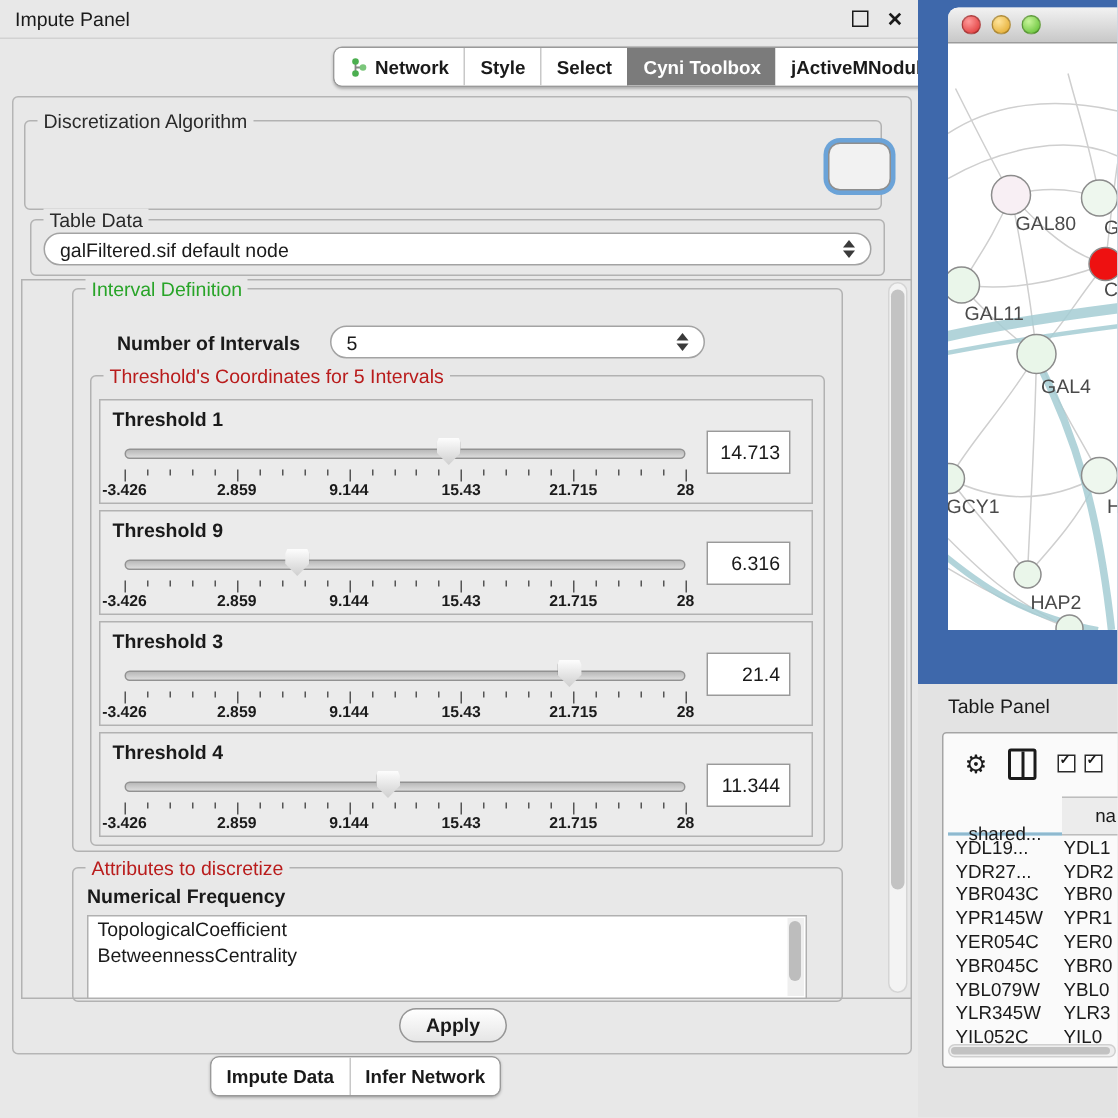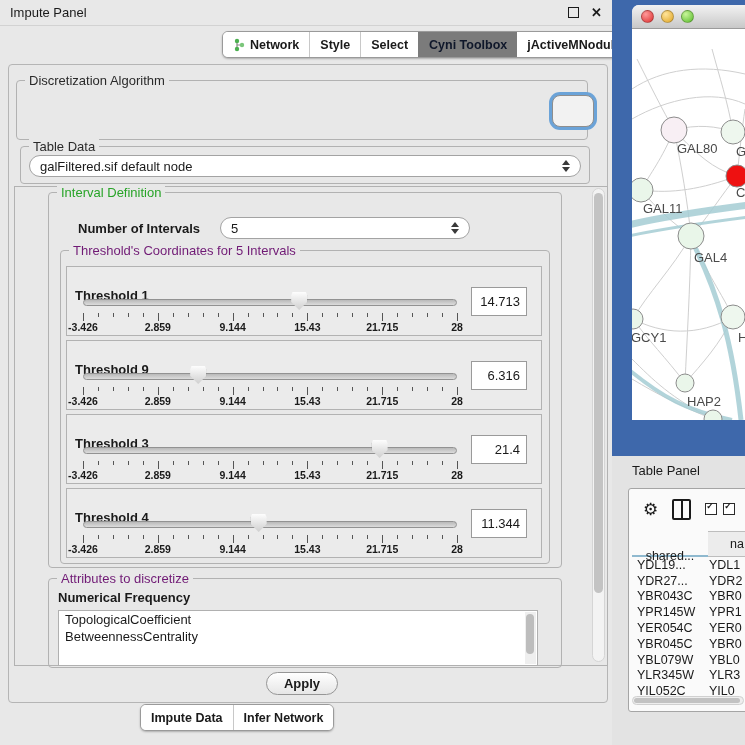--- a/index.html
+++ b/index.html
@@ -15,31 +15,31 @@
   .cp-title{flex:1;}
   .wc-float{width:9px;height:9px;border:1.5px solid #1a1a1a;margin-right:12px;cursor:pointer;}
   .wc-close{font-size:13px;font-weight:700;cursor:pointer;line-height:1;}
 
   
   .tabstrip{display:inline-flex;height:25px;background:#ffffff;border:1px solid #9a9a9a;
     border-radius:6px;overflow:hidden;box-shadow:0 1px 2px rgba(0,0,0,.25);align-items:stretch;}
   .tabseg{display:flex;align-items:center;padding:0 10px;font-size:12.5px;font-weight:700;
     color:#1a1a1a;border-left:1px solid #c8c8c8;cursor:pointer;white-space:nowrap;background:#fff;}
   .tabseg:first-child{border-left:none;}
-  .tabseg.sel{background:#7b7b7b;color:#0f172a;border-left-color:#7b7b7b;}
+  .tabseg.sel{background:#7b7b7b;color:#ffffff;border-left-color:#7b7b7b;}
   .tabseg.sel + .tabseg{border-left:none;}
   .net-ico{margin-right:5px;display:inline-block;}
 
   .outer-panel{left:8px;top:64px;width:598px;height:637px;border:1px solid #b5b5b5;
     border-radius:4px;background:#e8e8e8;}
 
   .groupbox{position:absolute;border:1px solid #b2b2b2;border-radius:4px;}
   .grouplabel{position:absolute;top:-8px;left:8px;background:#e8e8e8;padding:0 4px;font-size:13px;}
   .g-green{color:#28a428;}
-  .g-blue{color:#701a75;}
+  .g-blue{color:#b91c1c;}
   .g-dark{color:#2a2a2a;}
 
   
   .combo{position:absolute;background:#ffffff;border:1px solid #a3a3a3;border-radius:11px;
     display:flex;align-items:center;font-size:13px;cursor:pointer;box-sizing:border-box;}
   .combo-text{flex:1;padding:0 10px;white-space:nowrap;overflow:hidden;}
   .stepper{width:16px;display:flex;flex-direction:column;align-items:center;gap:2px;margin-right:6px;}
   .stepper i{display:block;width:0;height:0;border-left:4px solid transparent;border-right:4px solid transparent;}
   .st-up{border-bottom:5px solid #3a3a3a;}
   .st-dn{border-top:5px solid #3a3a3a;}
@@ -57,21 +57,21 @@
 
   
   .viewport{left:14px;top:186px;width:592px;height:478px;border:1px solid #b2b2b2;background:#e8e8e8;}
   .vscroll{left:592px;top:188px;width:13px;height:474px;background:#f3f3f3;border:1px solid #d5d5d5;
     border-radius:7px;box-sizing:border-box;}
   .vthumb{position:absolute;left:1px;top:4px;width:9px;height:400px;background:#c3c3c3;border-radius:5px;}
 
   
   .thr-panel{position:absolute;left:66px;width:476px;height:70px;border:1px solid #b2b2b2;
     background:#ebebeb;box-sizing:border-box;}
-  .thr-label{position:absolute;left:8px;top:5px;font-size:13px;font-weight:700;margin-top:16px;}
+  .thr-label{position:absolute;left:8px;top:5px;font-size:13px;font-weight:700;}
   .slider{position:absolute;left:14px;top:24px;width:378px;height:40px;}
   .track{position:absolute;left:2px;right:2px;top:8px;height:5px;border:1px solid #929292;
     border-radius:4px;background:linear-gradient(#b9b9b9,#dcdcdc);}
   .thumb{position:absolute;top:1px;width:16px;height:18px;
     background:linear-gradient(#fdfdfd,#cfcfcf);
     clip-path:polygon(8% 0,92% 0,100% 18%,100% 55%,50% 100%,0 55%,0 18%);
     filter:drop-shadow(0 0 1px #777);}
   .ticks{position:absolute;left:2px;right:2px;top:22px;height:8px;}
   .tick{position:absolute;top:0;width:1px;background:#555;}
   .ticklabels{position:absolute;left:2px;right:2px;top:30px;height:12px;}

